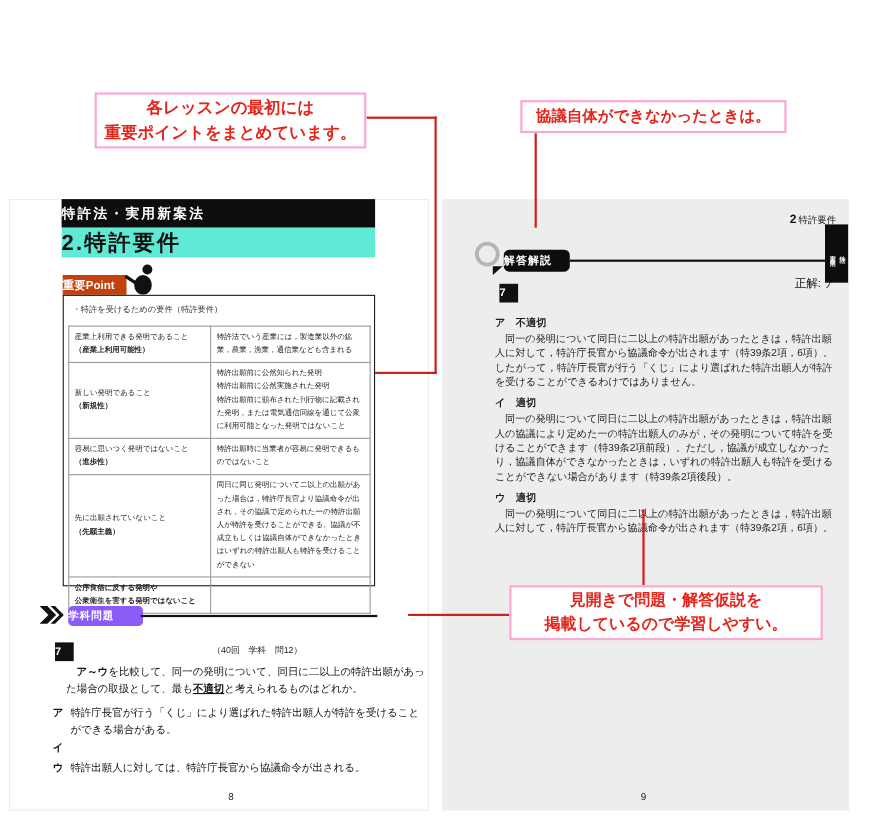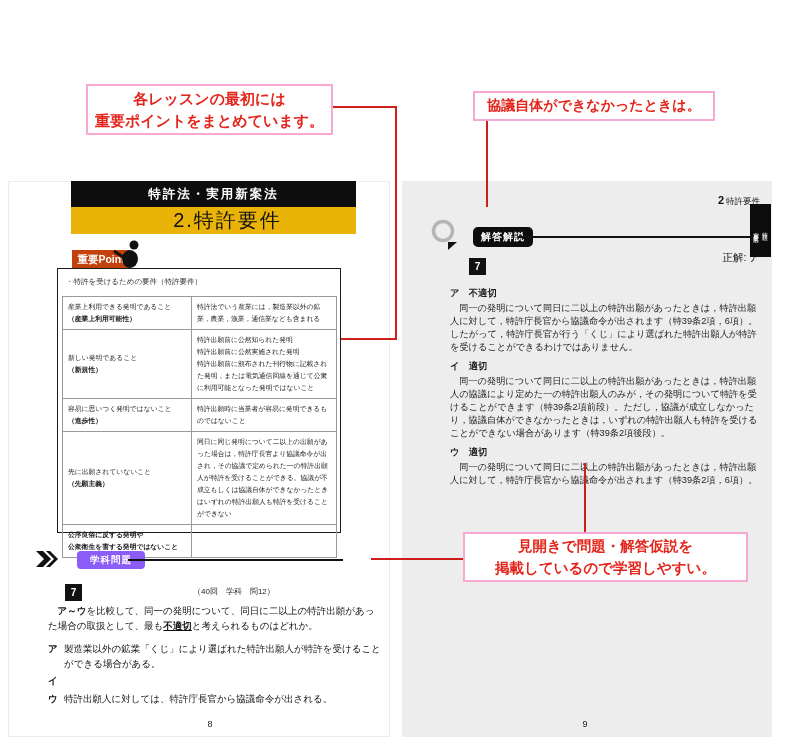--- a/index.html
+++ b/index.html
@@ -1,50 +1,50 @@
 <!DOCTYPE html>
 <html><head>
 <meta charset="utf-8">
 <style>
   html,body{margin:0;padding:0;background:#fff;}
   #canvas{position:relative;width:800px;height:750px;background:#fff;overflow:hidden;
           font-family:"Liberation Sans",sans-serif;color:#1a1a1a;}
   .abs{position:absolute;box-sizing:border-box;}
   .prelines{white-space:pre-line;}
-  .center{display:flex;align-items:center;justify-content:center;margin-left:15px;}
+  .center{display:flex;align-items:center;justify-content:flex-start;}
 
   
   .page-left{left:8px;top:181px;width:382px;height:556px;background:#fff;border:1px solid #ececec;}
   .page-right{left:402px;top:181px;width:370px;height:556px;background:#ededed;}
 
   
   .hdr-black{left:56px;top:181px;width:285px;height:26px;background:#0d0d0d;color:#fff;
              font-size:12.5px;font-weight:bold;letter-spacing:2px;}
-  .hdr-gray{left:56px;top:207px;width:285px;height:27px;background:#eab308;color:#111;
-            font-size:20px;font-weight:normal;letter-spacing:2px;padding-left:28px;}
+  .hdr-gray{left:56px;top:207px;width:285px;height:27px;background:#5eead4;color:#111;
+            font-size:20px;font-weight:bold;letter-spacing:2px;}
 
   
   .point-label{left:57px;top:250px;width:58px;height:19px;background:#c2410c;color:#fff;
                font-size:10.5px;font-weight:bold;}
   .point-box{left:57px;top:268px;width:284px;height:265px;border:1.5px solid #1c1c1c;background:#fff;}
   .point-intro{left:66px;top:277px;width:262px;font-size:7.5px;color:#333;}
   .point-table{left:62px;top:296px;width:275px;border-collapse:collapse;table-layout:fixed;}
   .point-table td{border:1px solid #9a9a9a;font-size:6.8px;line-height:12px;padding:4px 5px;
                   vertical-align:middle;color:#222;}
   .pt-left{width:118px;}
   .pt-sub{font-weight:bold;}
 
   
   .gakka-label{left:62px;top:551px;width:68px;height:18px;background:#8b5cf6;border-radius:4px;
                color:#fff;font-size:9.5px;font-weight:bold;letter-spacing:1px;}
   .gakka-line{left:128px;top:559px;width:215px;height:2px;background:#111;}
   .numbox{background:#111;color:#fff;font-weight:bold;font-size:10px;width:17px;height:17px;}
   .exam-ref{left:193px;top:586px;font-size:8px;color:#222;}
-  .statement{left:48px;top:604px;width:336px;font-size:9.5px;line-height:15px;text-indent:1em;
-             font-family:Liberation Mono, monospace;color:#111;}
+  .statement{left:60px;top:604px;width:336px;font-size:9.5px;line-height:15px;text-indent:1em;
+             font-family:Liberation Sans, sans-serif;color:#111;}
   .statement b{font-weight:bold;}
   .statement .em{font-weight:bold;text-decoration:underline;}
   .options{left:48px;top:642px;width:338px;font-family:"DejaVu Serif","Liberation Serif",serif;}
   .opt{display:flex;margin-bottom:3px;font-size:9.5px;line-height:14.5px;color:#111;}
   .opt .lbl{width:16px;flex:0 0 16px;font-weight:bold;}
   .pagenum{font-size:9px;color:#222;text-align:center;width:40px;}
 
   
   .rp-header{left:640px;top:190px;width:120px;text-align:right;color:#111;}
   .rp-header .num{font-size:11px;font-weight:bold;}
@@ -142,21 +142,21 @@
   </div>
   <div class="abs exam-ref">（40回　学科　問12）</div>
 
   <div class="abs statement">
     <b>ア～ウ</b><span>を比較して、同一の発明について、同日に二以上の特許出願があった場合の取扱として、最も</span><span class="em">不適切</span><span>と考えられるものはどれか。</span>
   </div>
 
   <div class="abs options">
     <div class="opt">
       <span class="lbl">ア</span>
-      <span>製造業以外の鉱業「くじ」により選ばれた特許出願人が特許を受けることができる場合がある。</span>
+      <span>特許庁長官が行う「くじ」により選ばれた特許出願人が特許を受けることができる場合がある。</span>
     </div>
     <div class="opt">
       <span class="lbl">イ</span>
     </div>
     <div class="opt">
       <span class="lbl">ウ</span>
       <span>特許出願人に対しては、特許庁長官から協議命令が出される。</span>
     </div>
   </div>
 

